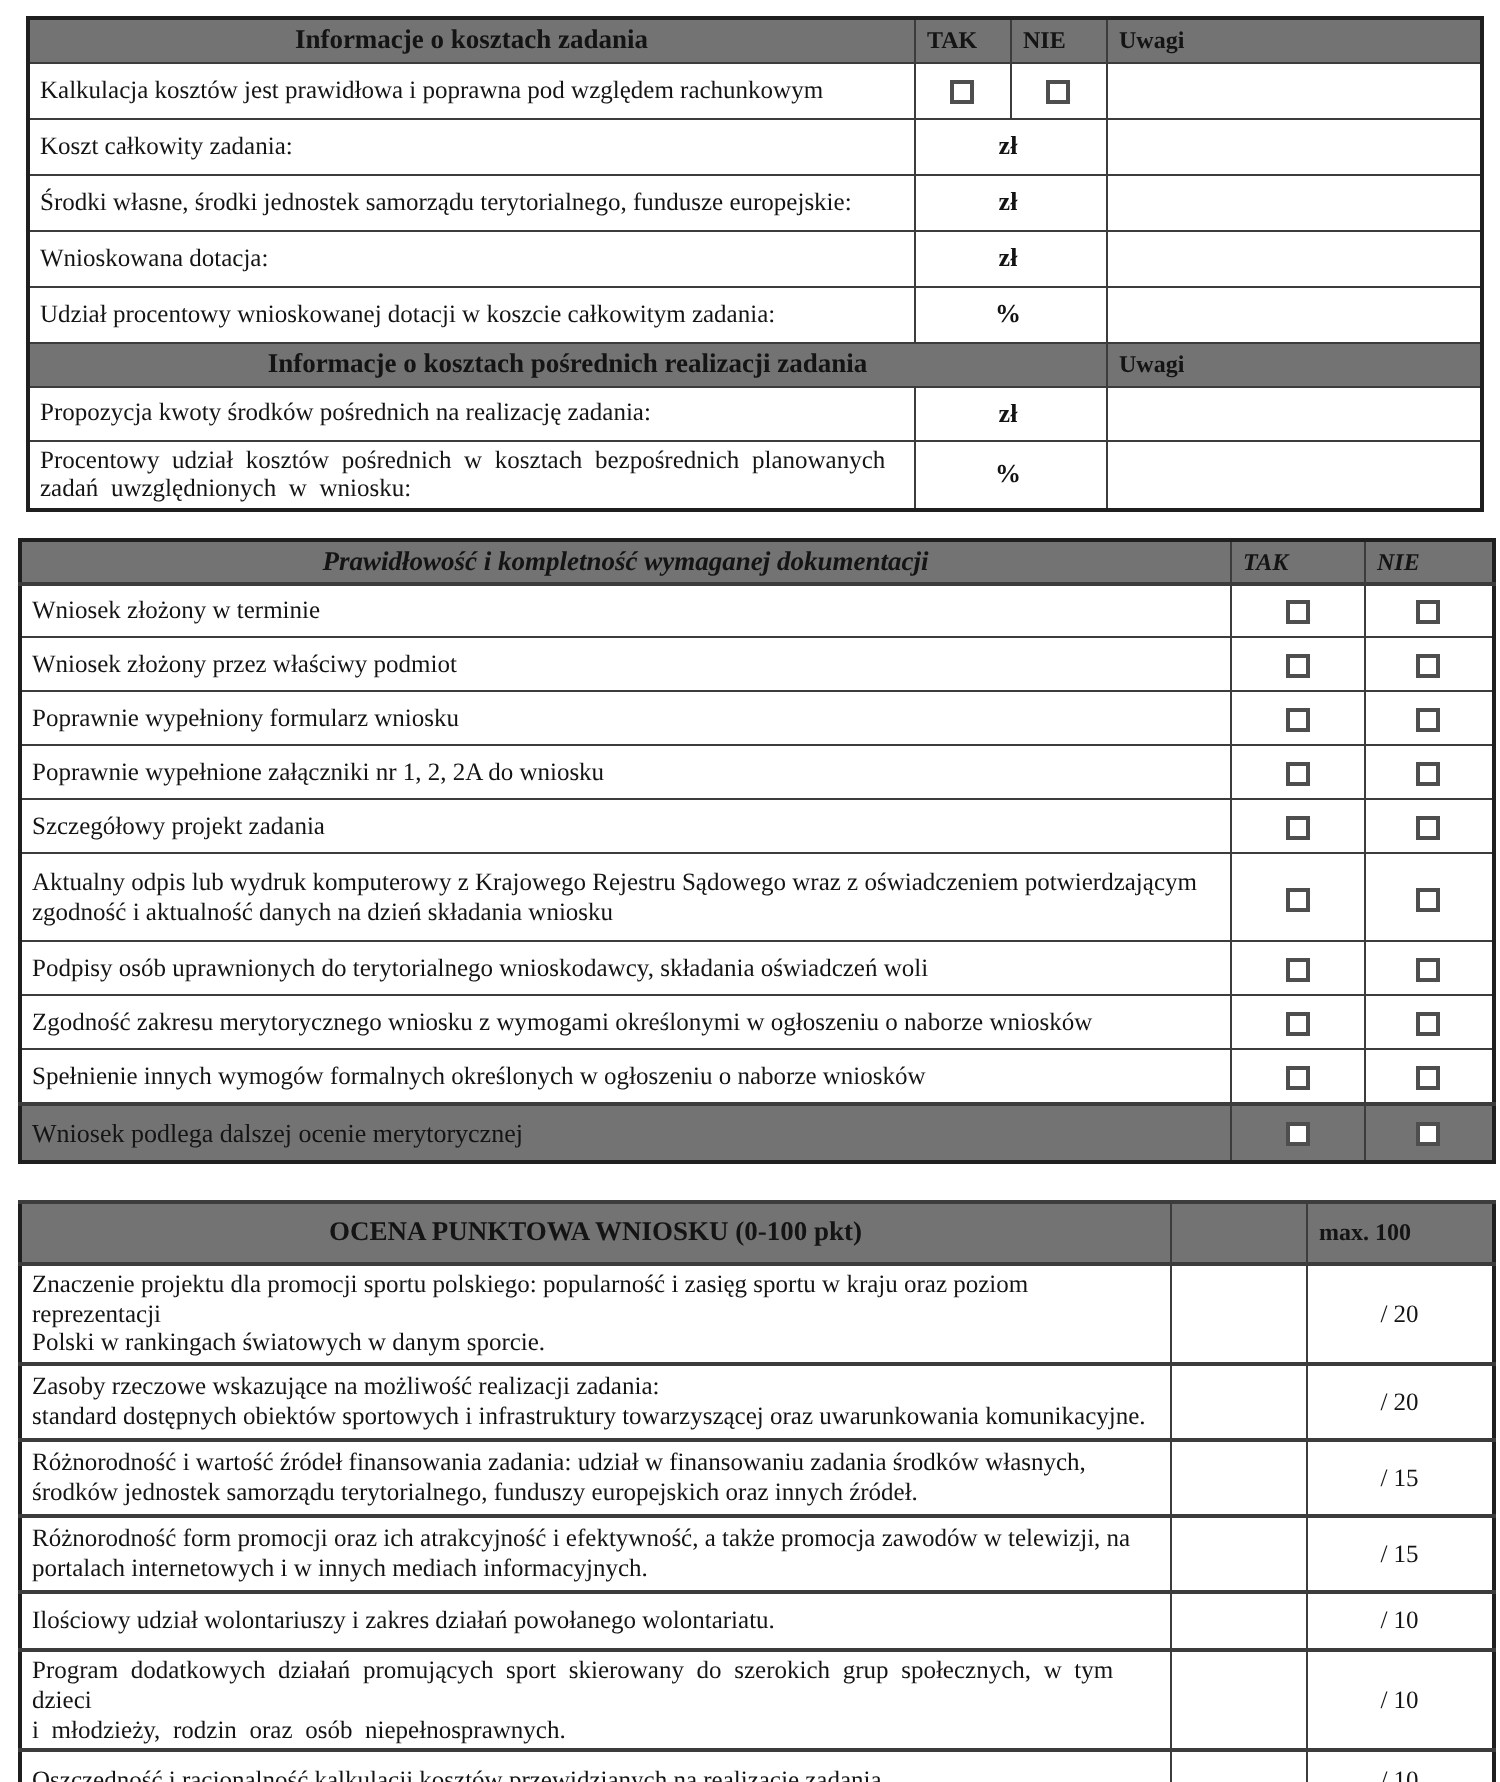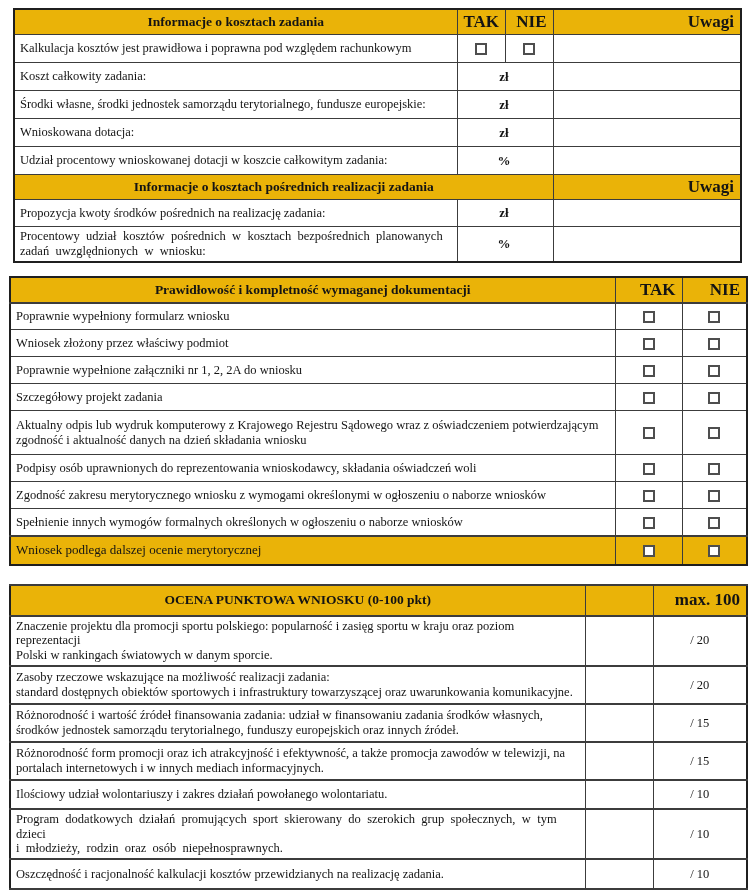--- a/index.html
+++ b/index.html
@@ -9,23 +9,23 @@
     font-family:"Liberation Serif", serif; color:#141414;
     -webkit-font-smoothing:antialiased;
   }
   table { border-collapse:collapse; table-layout:fixed; }
   td, th {
     border:1px solid #3c3c3c; padding:2px 6px;
     font-size:12.5px; line-height:1.18; vertical-align:middle;
     overflow:hidden;
   }
   table.frame { border:2px solid #1f1f1f; }
-  .hdr-bg { background:#eab308; }
+  .hdr-bg { background:#737373; }
   .title  { font-weight:bold; text-align:center; font-size:13.5px; }
-  .colhdr { font-weight:bold; text-align:right; font-size:17px; }
+  .colhdr { font-weight:bold; text-align:left; font-size:12px; }
   .label  { text-align:left; padding-left:5px; }
   .preline{ white-space:pre-line;margin-top:35px; }
   .spread { word-spacing:3.2px; }
   .cbcell { text-align:center; padding:0; }
   .cb {
     display:inline-block; width:12px; height:12px;
     border:2px solid #4e4e4e; background:#fff; vertical-align:middle;
   }
   .unitcell { text-align:center; padding-right:8px; }
   .unit { font-weight:bold; font-size:13px; }
@@ -34,21 +34,21 @@
 
   
   #t1 { width:727px; margin:8px 0 0 13px; }
   #t1 tr.hdr  { height:22px; }
   #t1 tr.row  { height:28px;padding-left:48px; }
   #t1 tr.sub1 { height:27px; }
   #t1 tr.sub2 { height:30px; }
 
   
   #t2 { width:737px; margin:13px 0 0 9px; }
-  #t2 tr.hdr td { height:16px; border-bottom-width:2px; }
+  #t2 tr.hdr td { height:16px; border-bottom-width:2px;font-style:italic; }
   #t2 tr.row  { height:27px; }
   #t2 tr.tall { height:44px; }
   #t2 tr.final td { height:29px; border-top-width:2px; }
 
   
   #t3 { width:737px; margin:18px 0 0 9px; }
   #t3 td { border-top-width:2px; border-bottom-width:2px; }
   #t3 tr.hdr  { height:31px;margin-left:40px; }
   #t3 tr.r2l  { height:38px; }
   #t3 tr.r1l  { height:29px; }
@@ -122,47 +122,52 @@
       <col style="width:67px">
       <col style="width:65px">
     </colgroup>
   <tbody>
       <tr class="hdr">
     <td class="title hdr-bg">Prawidłowość i kompletność wymaganej dokumentacji</td>
     <td class="colhdr hdr-bg">TAK</td>
     <td class="colhdr hdr-bg">NIE</td>
   </tr>
   <tr class="row">
+    <td class="label">Wniosek złożony w terminie</td>
+    <td class="cbcell"><span class="cb"></span></td>
+    <td class="cbcell"><span class="cb"></span></td>
+  </tr>
+  <tr class="row">
+    <td class="label">Wniosek złożony przez właściwy podmiot</td>
+    <td class="cbcell"><span class="cb"></span></td>
+    <td class="cbcell"><span class="cb"></span></td>
+  </tr>
+  <tr class="row">
     <td class="label">Poprawnie wypełniony formularz wniosku</td>
-    <td class="cbcell"><span class="cb"></span></td>
-    <td class="cbcell"><span class="cb"></span></td>
-  </tr>
-  <tr class="row">
-    <td class="label">Wniosek złożony przez właściwy podmiot</td>
     <td class="cbcell"><span class="cb"></span></td>
     <td class="cbcell"><span class="cb"></span></td>
   </tr>
   <tr class="row">
     <td class="label">Poprawnie wypełnione załączniki nr 1, 2, 2A do wniosku</td>
     <td class="cbcell"><span class="cb"></span></td>
     <td class="cbcell"><span class="cb"></span></td>
   </tr>
   <tr class="row">
     <td class="label">Szczegółowy projekt zadania</td>
     <td class="cbcell"><span class="cb"></span></td>
     <td class="cbcell"><span class="cb"></span></td>
   </tr>
   <tr class="tall">
     <td class="label preline">Aktualny odpis lub wydruk komputerowy z Krajowego Rejestru Sądowego wraz z oświadczeniem potwierdzającym
 zgodność i aktualność danych na dzień składania wniosku</td>
     <td class="cbcell"><span class="cb"></span></td>
     <td class="cbcell"><span class="cb"></span></td>
   </tr>
   <tr class="row">
-    <td class="label">Podpisy osób uprawnionych do reprezentowania wnioskodawcy, składania oświadczeń woli</td>
+    <td class="label">Podpisy osób uprawnionych do terytorialnego wnioskodawcy, składania oświadczeń woli</td>
     <td class="cbcell"><span class="cb"></span></td>
     <td class="cbcell"><span class="cb"></span></td>
   </tr>
   <tr class="row">
     <td class="label">Zgodność zakresu merytorycznego wniosku z wymogami określonymi w ogłoszeniu o naborze wniosków</td>
     <td class="cbcell"><span class="cb"></span></td>
     <td class="cbcell"><span class="cb"></span></td>
   </tr>
   <tr class="row">
     <td class="label">Spełnienie innych wymogów formalnych określonych w ogłoszeniu o naborze wniosków</td>

